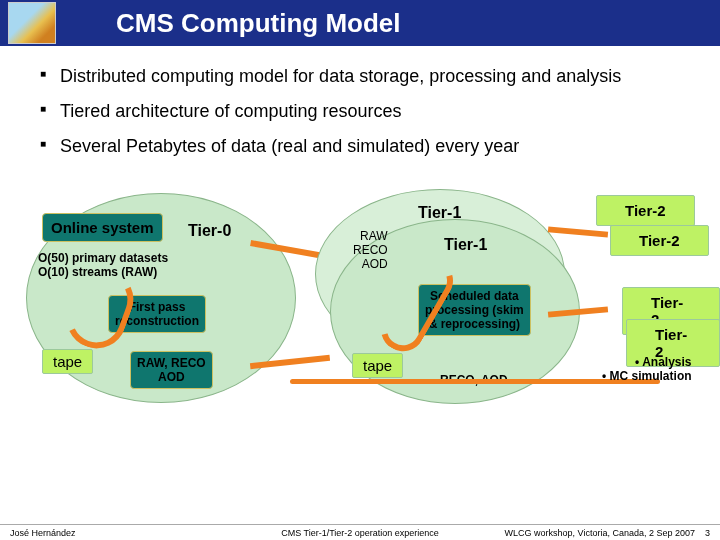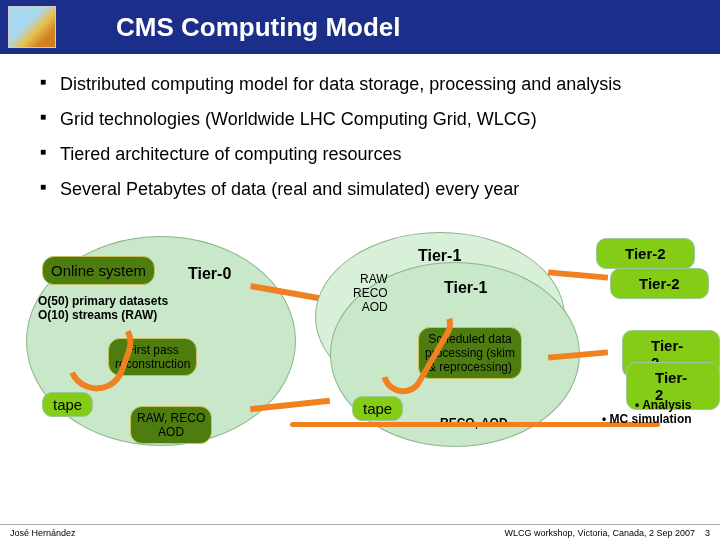--- a/index.html
+++ b/index.html
@@ -1,63 +1,62 @@
 <!DOCTYPE html>
 <html><head>
 <meta charset="utf-8">
 <style>
   * { box-sizing: border-box; margin: 0; padding: 0; }
   body { width: 720px; height: 540px; font-family: Arial, sans-serif; background: #fff; overflow: hidden; position: relative; }
-  .titlebar { background: #1b2f8a; height: 54px; display: flex; align-items: center; padding-left: 8px; }
+  .titlebar { background: #1b2f8a; height: 46px; display: flex; align-items: center; padding-left: 8px; }
   .logo { width: 48px; height: 42px; background: linear-gradient(135deg,#a8d8f0 40%,#e8c050 60%,#d08020 80%); border:1px solid #ccc; margin-right: 60px; }
   .title { color: #fff; font-size: 26px; font-weight: bold; }
   .bullets { padding: 20px 44px 8px 40px; }
   .bullets li { list-style: none; font-size: 18px; margin-bottom: 14px; position: relative; padding-left: 20px; }
   .bullets li::before { content: "■"; position: absolute; left: 0; top: 2px; font-size: 10px; color: #000; }
   .diagram { position: relative; width: 720px; height: 280px; }
 
   .bigoval { position: absolute; border-radius: 50% / 50%; background: #c9e8c9; border: 1px solid #8ab58a; }
-  .small-label { position: absolute; background: #84cc16; border: 1px solid #9cc99c; padding: 3px 10px; font-size: 14px; border-radius: 10px; }
-  .yellowbox { position: absolute; background: #4d7c0f; border: 1px solid #ccc060; padding: 4px 6px; font-size: 12px; text-align: center; border-radius: 12px; }
+  .small-label { position: absolute; background: #bef264; border: 1px solid #9cc99c; padding: 3px 10px; font-size: 14px; border-radius: 2px; }
+  .yellowbox { position: absolute; background: #0f766e; border: 1px solid #ccc060; padding: 4px 6px; font-size: 12px; text-align: center; border-radius: 4px; font-weight: bold; }
   .plain-text { position: absolute; font-size: 12px; line-height: 14px; font-weight: bold; }
   .plain-text-c { position: absolute; font-size: 12px; line-height: 14px; text-align: center; }
   .tier-head { position: absolute; font-size: 16px; font-weight: bold; margin-top: 9px; }
 
   .arrow { position: absolute; height: 6px; background: #f08020; }
   .arrow-curve { position: absolute; border: 6px solid #f08020; border-radius: 60px; border-right-color: transparent; border-bottom-color: transparent; }
 
   .footer { position: absolute; bottom: 0; left: 0; right: 0; height: 16px; border-top: 1px solid #aaa; display: flex; align-items: center; font-size: 9px; color: #000; padding: 0 10px; justify-content: space-between; }
   .footer .center { position: absolute; left: 50%; transform: translateX(-50%); }
 </style>
 </head>
 <body>
 
 <div class="titlebar">
   <div class="logo"></div>
   <div class="title">CMS Computing Model</div>
 </div>
 
 <ul class="bullets">
   <li>Distributed computing model for data storage, processing and analysis</li>
-  <li>Grid technologies (Worldwide LHC Computing Grid, WLCG)</li>
   <li>Tiered architecture of computing resources</li>
   <li>Several Petabytes of data (real and simulated) every year</li>
 </ul>
 
 <div class="diagram">
 
   <div class="bigoval" style="left:26px; top:14px; width:270px; height:210px;"></div>
   <div class="yellowbox" style="left:42px; top:34px; font-size:15px; padding:5px 8px;">Online system</div>
   <div class="tier-head" style="left:188px; top:34px;">Tier-0</div>
   <div class="plain-text" style="left:38px; top:72px; white-space:pre;">O(50) primary datasets
 O(10) streams (RAW)</div>
   <div class="yellowbox" style="left:108px; top:116px; white-space:pre;">First pass
 reconstruction</div>
   <div class="small-label" style="left:42px; top:170px; font-size:15px;">tape</div>
-  <div class="yellowbox" style="left:130px; top:172px; white-space:pre;margin-top:12px;">RAW, RECO
+  <div class="yellowbox" style="left:130px; top:172px; white-space:pre;">RAW, RECO
 AOD</div>
 
   <div class="arrow" style="left:250px; top:68px; width:80px; transform:rotate(10deg);"></div>
   <div class="arrow" style="left:250px; top:180px; width:80px; transform:rotate(-6deg);"></div>
   <div class="arrow-curve" style="left:70px; top:90px; width:60px; height:80px; transform:rotate(200deg);"></div>
 
   <div class="bigoval" style="left:315px; top:10px; width:250px; height:170px; background:#d8efd8;"></div>
   <div class="bigoval" style="left:330px; top:40px; width:250px; height:185px;"></div>
 
   <div class="tier-head" style="left:418px; top:16px;">Tier-1</div>
@@ -80,14 +79,15 @@
   <div class="small-label" style="left:610px; top:46px; font-weight:bold; font-size:15px; padding:6px 28px;">Tier-2</div>
   <div class="small-label" style="left:622px; top:108px; font-weight:bold; font-size:15px; padding:6px 28px;">Tier-2</div>
   <div class="small-label" style="left:626px; top:140px; font-weight:bold; font-size:15px; padding:6px 28px;">Tier-2</div>
   <div class="plain-text" style="left:602px; top:176px; white-space:pre;text-align:right;">• Analysis
 • MC simulation</div>
 
 </div>
 
 <div class="footer">
   <span>José Hernández</span>
+  <span class="center">CMS Tier-1/Tier-2 operation experience</span>
   <span><span>WLCG workshop, Victoria, Canada, 2 Sep 2007</span>&nbsp;&nbsp;&nbsp;&nbsp;<span>3</span></span>
 </div>
 
 </body></html>

